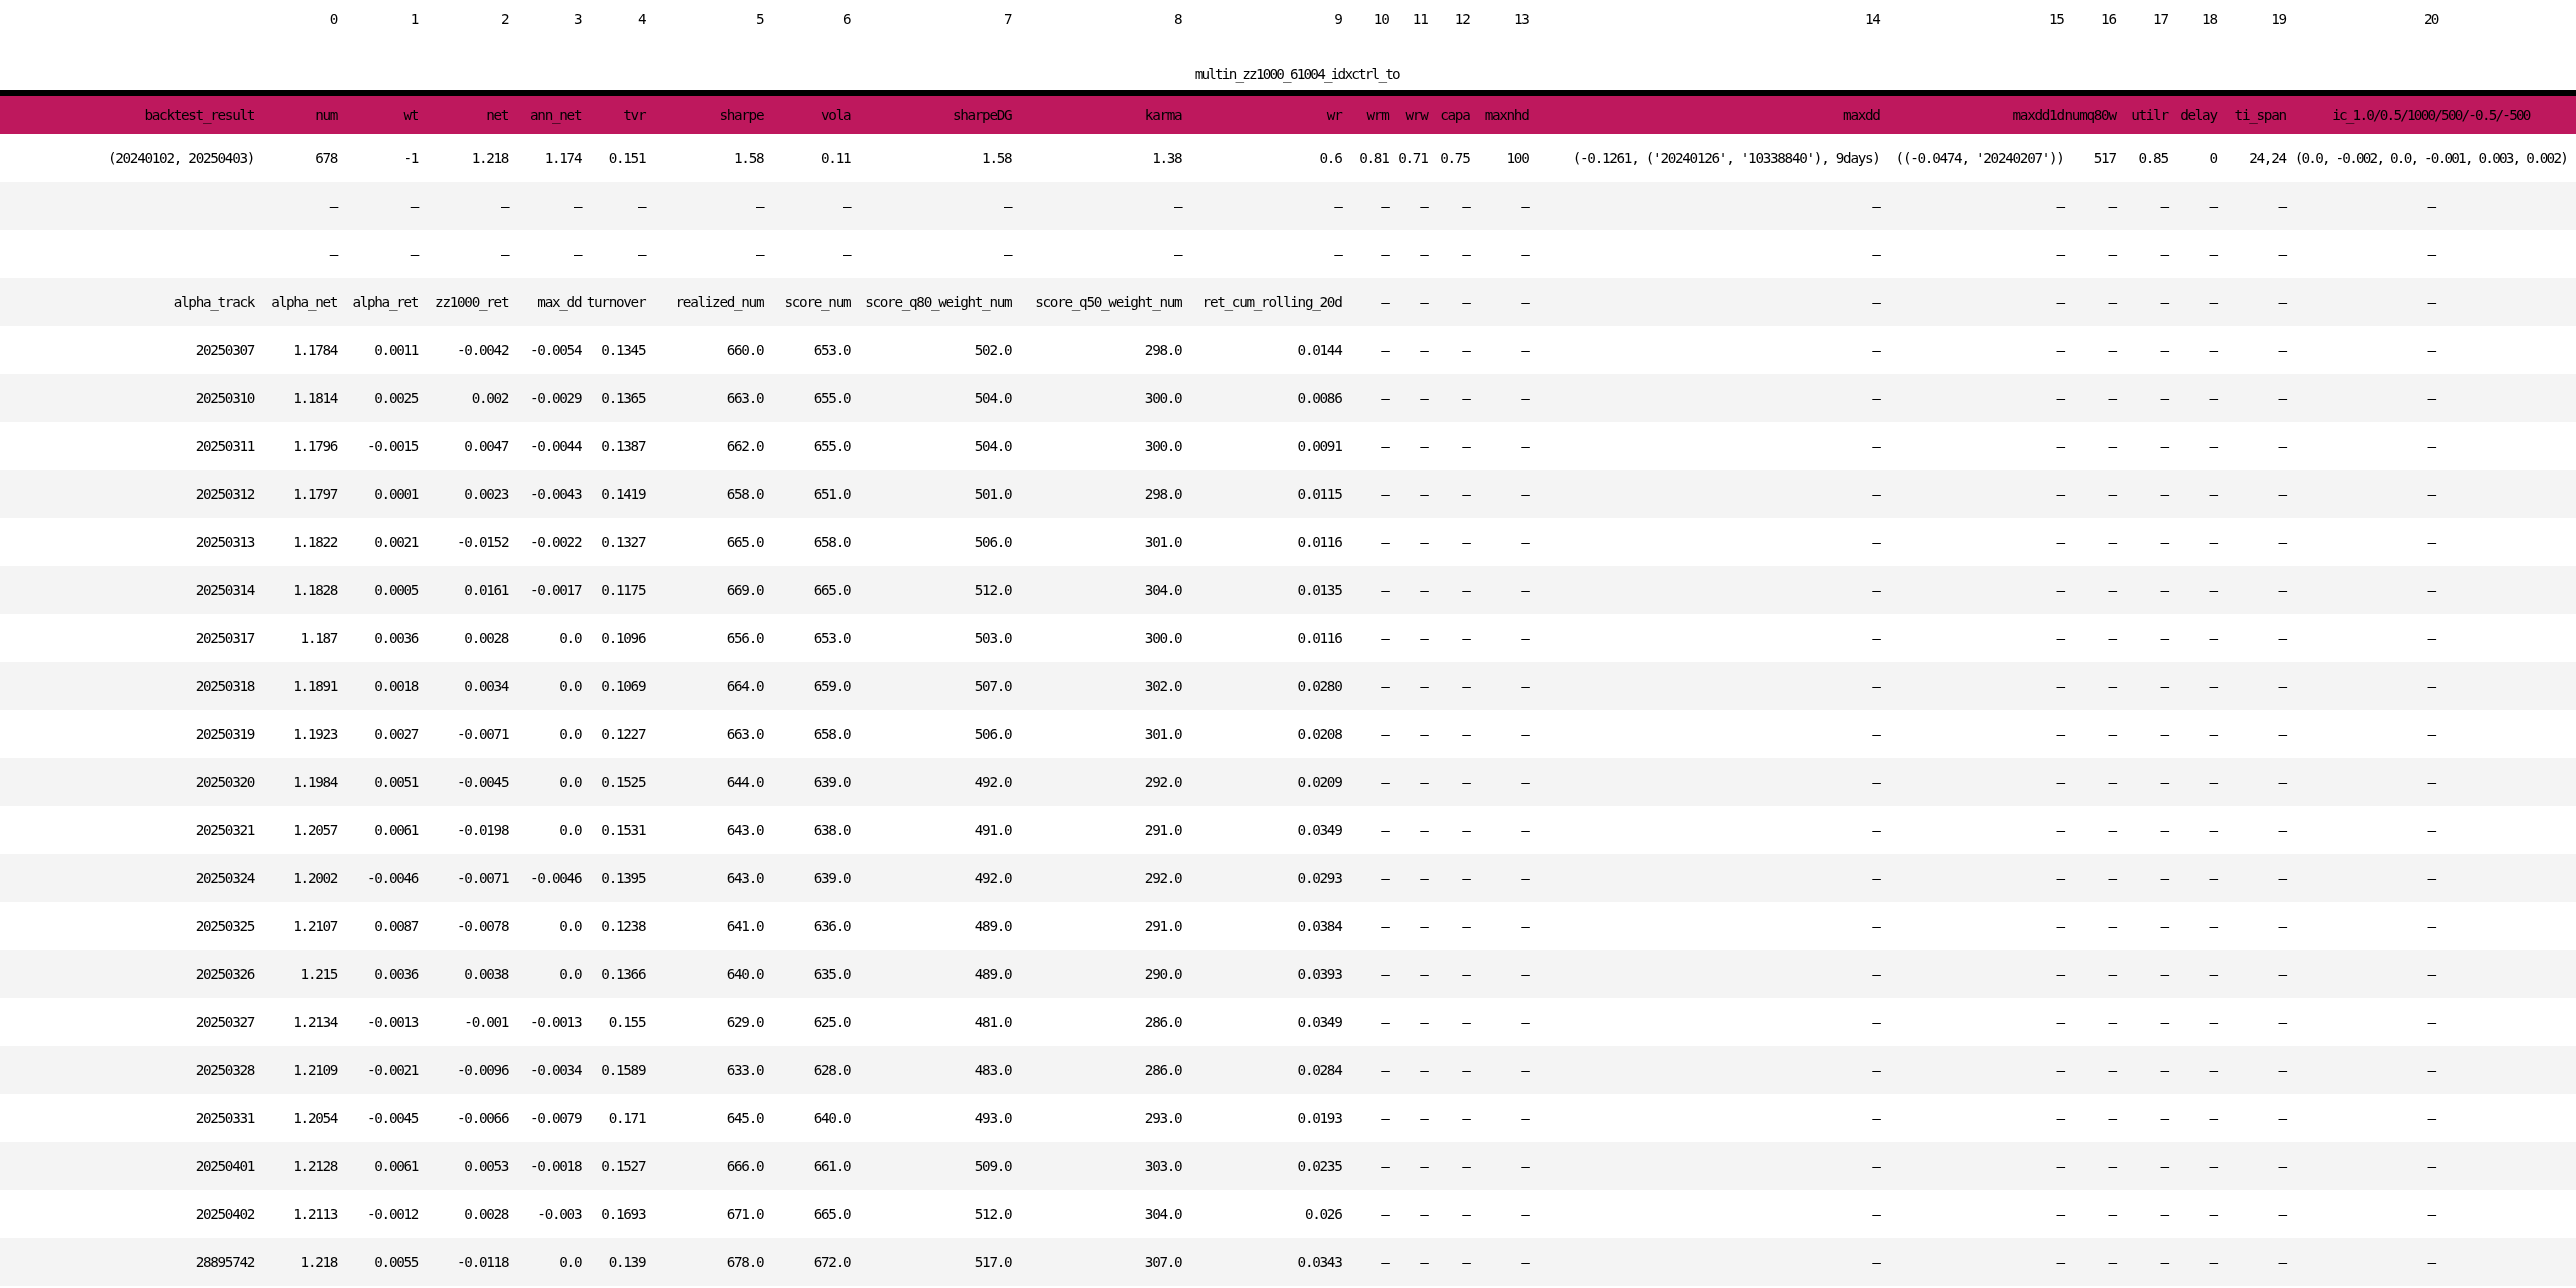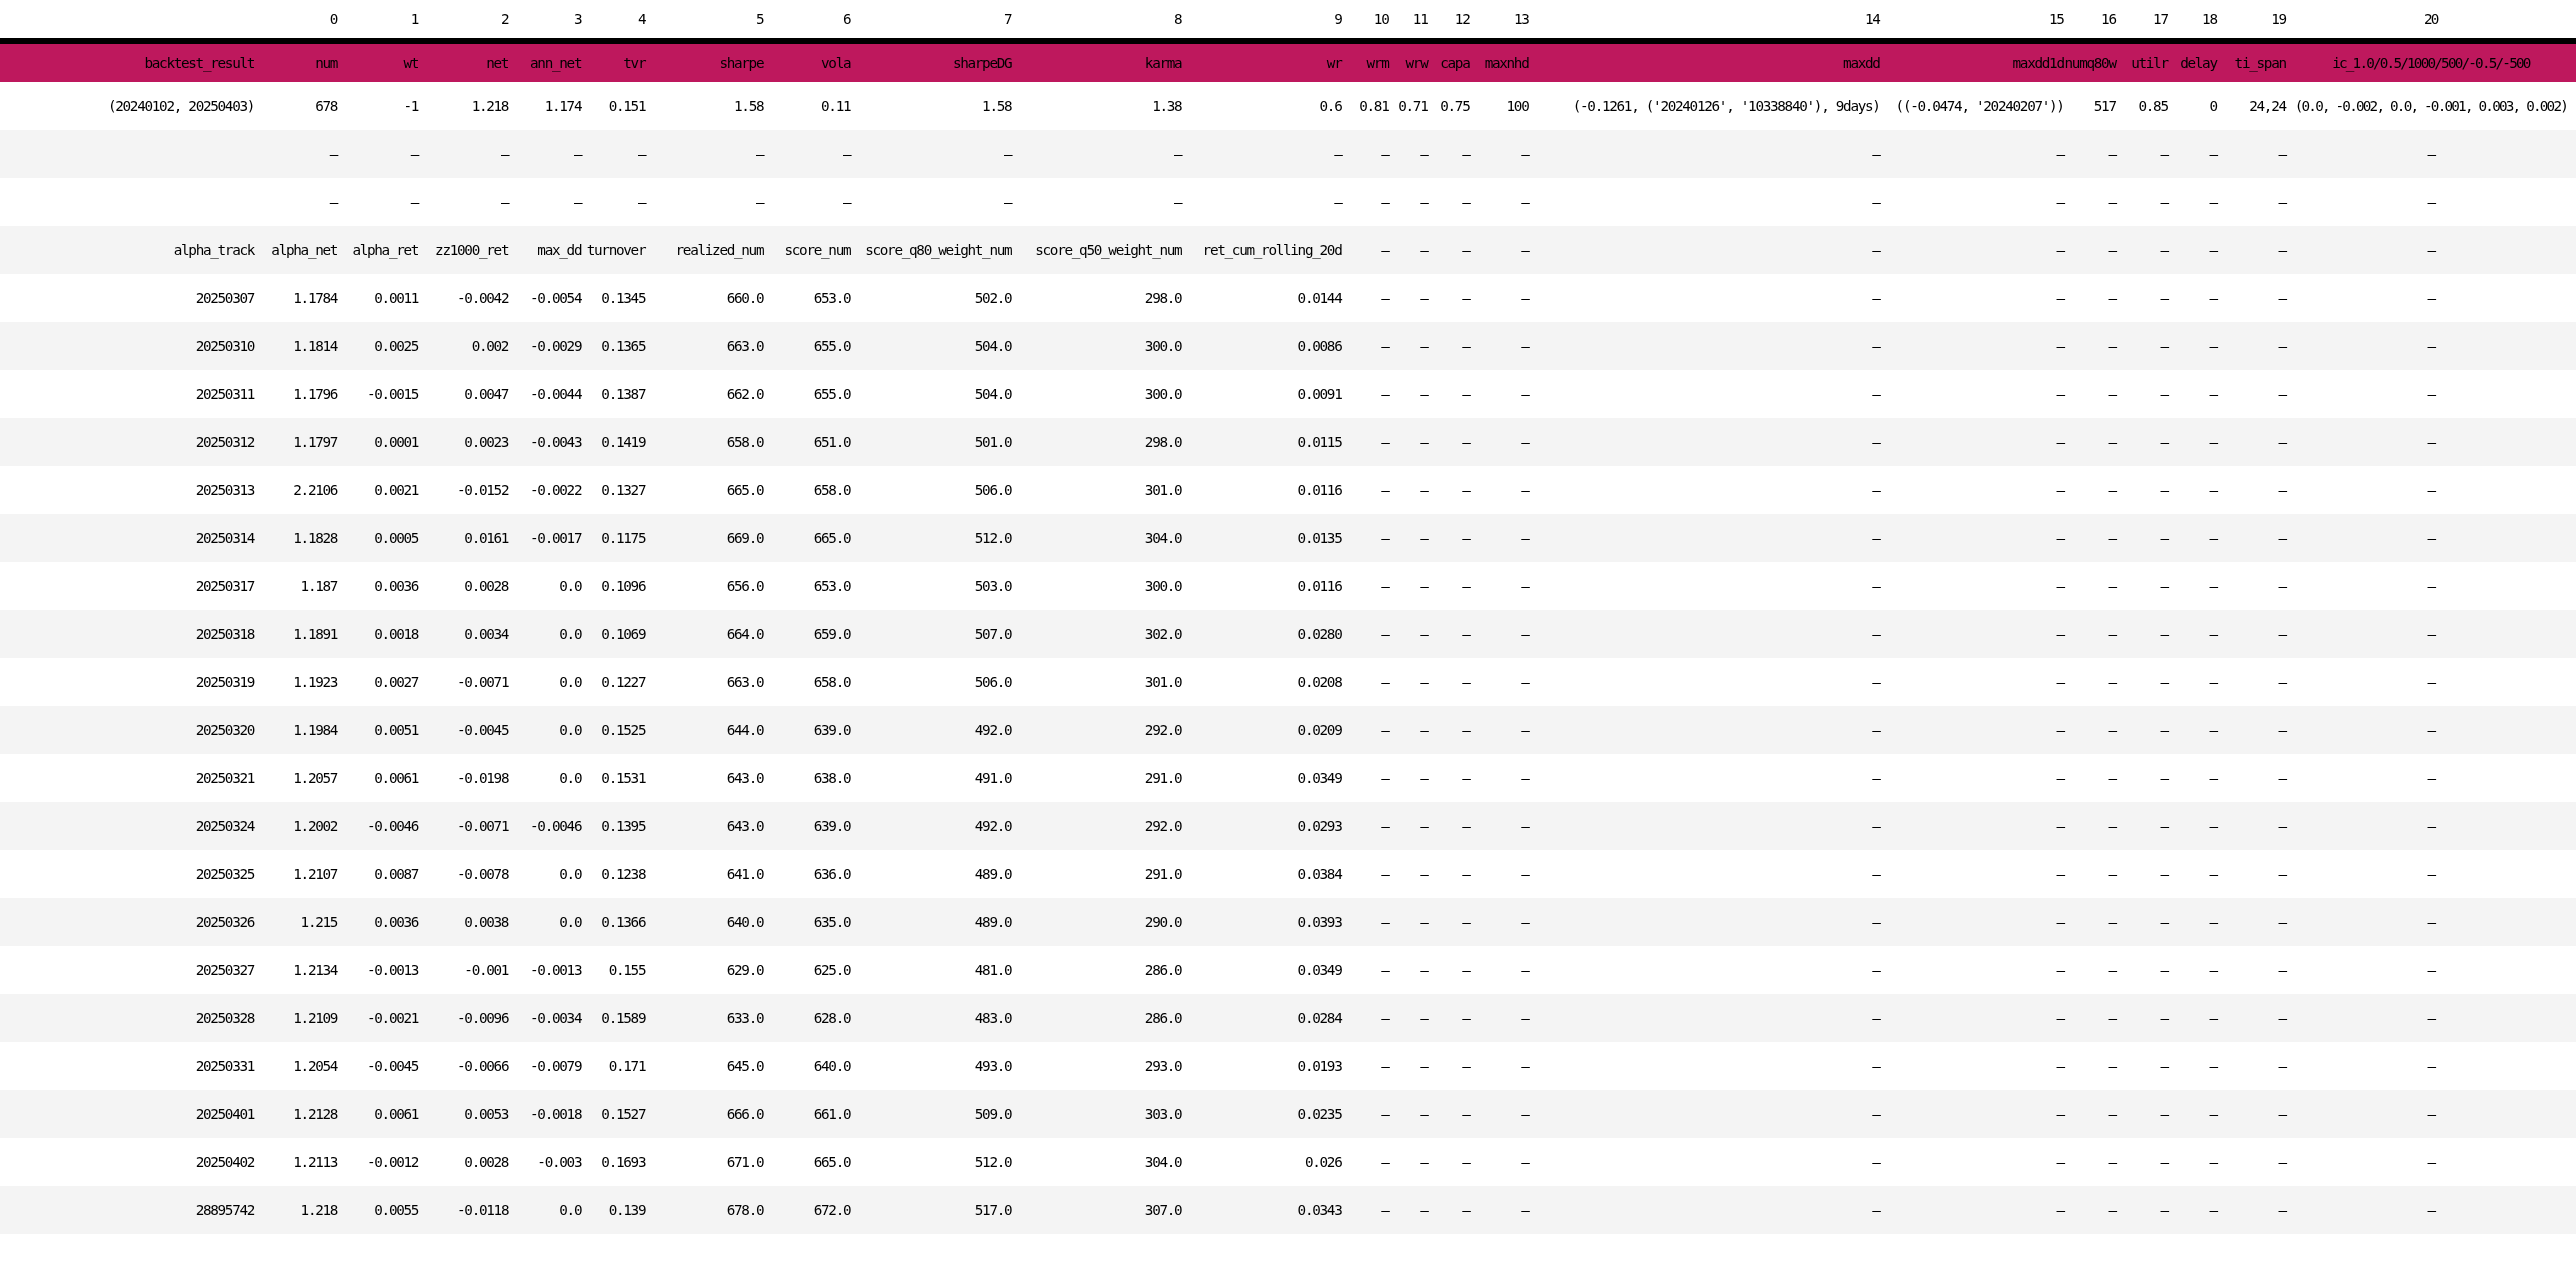--- a/index.html
+++ b/index.html
@@ -85,20 +85,23 @@
         <td>12</td>
         <td>13</td>
         <td>14</td>
         <td>15</td>
         <td>16</td>
         <td>17</td>
         <td>18</td>
         <td>19</td>
         <td>20</td>
       </tr>
+    <tr class="r-title">
+      <td colspan="22">multin_zz1000_61004_idxctrl_to</td>
+    </tr>
     <tr class="r-div">
       <td colspan="22"></td>
     </tr>
     <tr class="r-head" id="head-row">
         <td>backtest_result</td>
         <td>num</td>
         <td>wt</td>
         <td>net</td>
         <td>ann_net</td>
         <td>tvr</td>
@@ -308,21 +311,21 @@
         <td>—</td>
         <td>—</td>
         <td>—</td>
         <td>—</td>
         <td>—</td>
         <td>—</td>
         <td>—</td>
       </tr>
       <tr>
         <td>20250313</td>
-        <td>2.2106</td>
+        <td>1.1822</td>
         <td>0.0021</td>
         <td>-0.0152</td>
         <td>-0.0022</td>
         <td>0.1327</td>
         <td>665.0</td>
         <td>658.0</td>
         <td>506.0</td>
         <td>301.0</td>
         <td>0.0116</td>
         <td>—</td>

